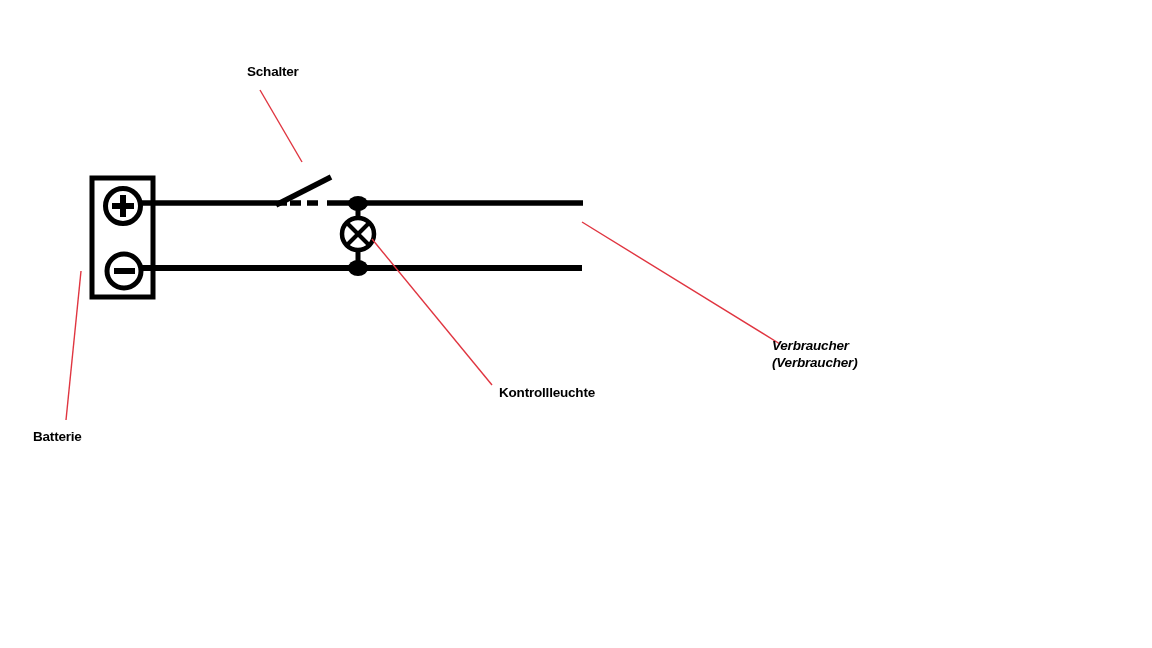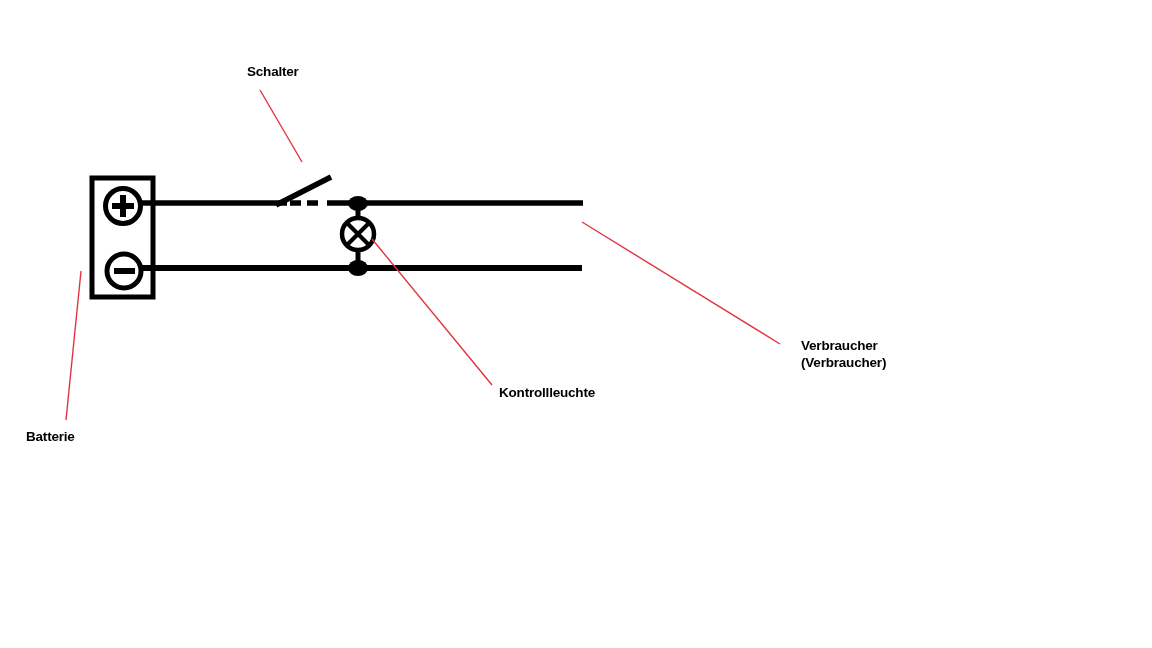--- a/index.html
+++ b/index.html
@@ -35,23 +35,23 @@
   .label {
     position: absolute;
     color: var(--ink);
     font-weight: bold;
     font-size: 13.5px;
     letter-spacing: -0.2px;
     white-space: nowrap;
     line-height: 17px;
   }
   .label-schalter        { left: 247px; top: 63px; }
-  .label-batterie        { left: 26px;  top: 428px; }
+  .label-batterie        { left: 33px;  top: 428px; }
   .label-kontrollleuchte { left: 499px; top: 384px; }
-  .label-verbraucher     { left: 801px; top: 337px; }
+  .label-verbraucher     { left: 772px; top: 337px; font-style: italic; }
 </style>
 </head>
 <body>
 
 <div class="canvas">
 
   <svg width="1152" height="648" viewBox="0 0 1152 648">
 
     <g>
       <rect x="92" y="178" width="61" height="119" stroke-width="5" class="ink-stroke"></rect>

